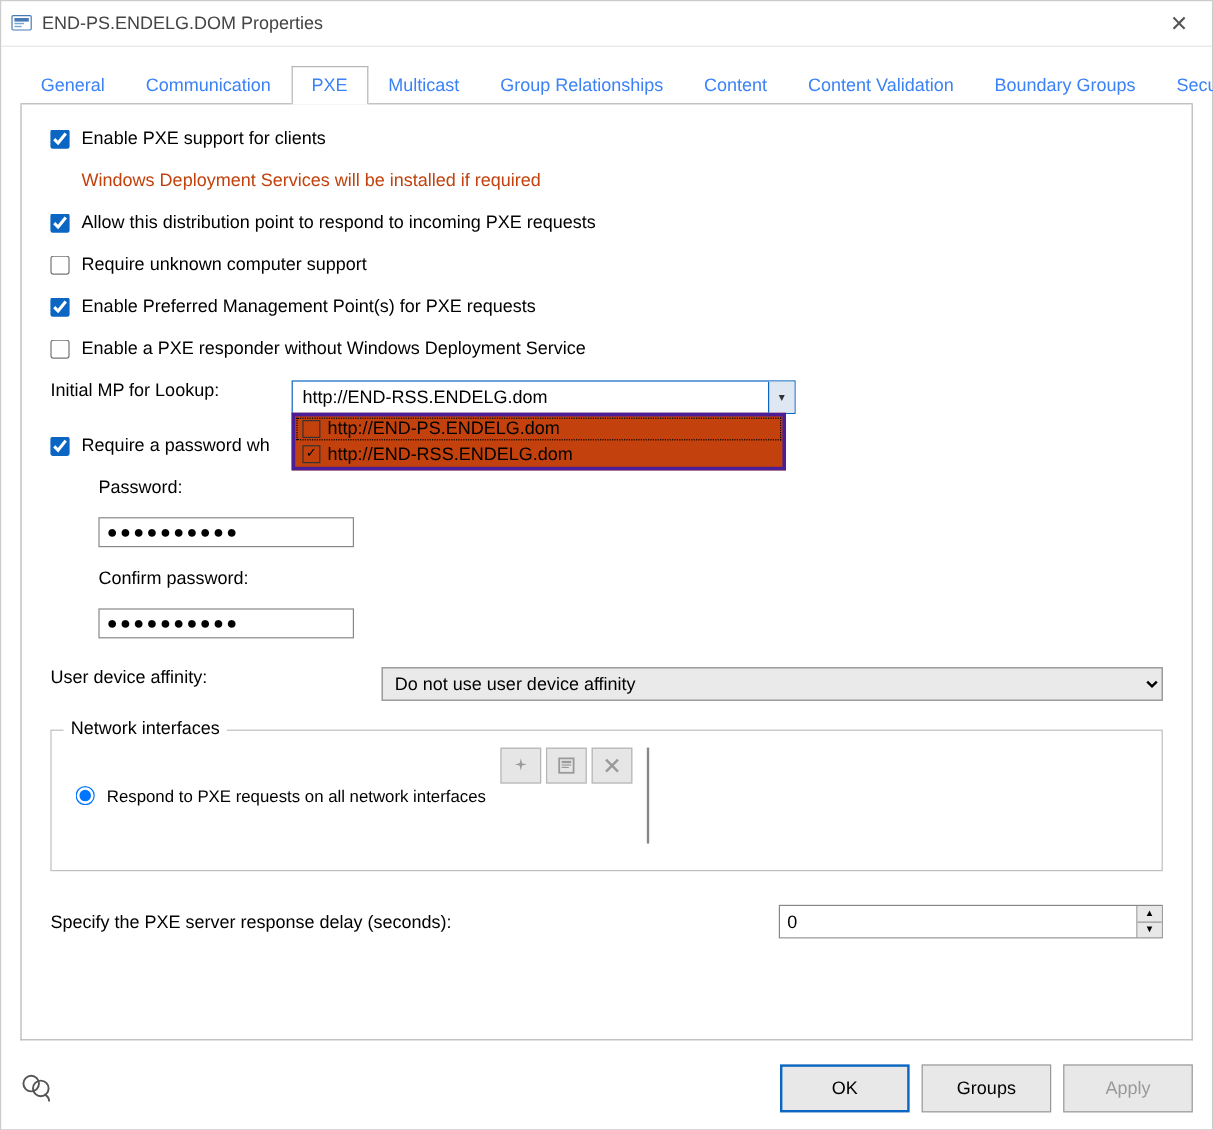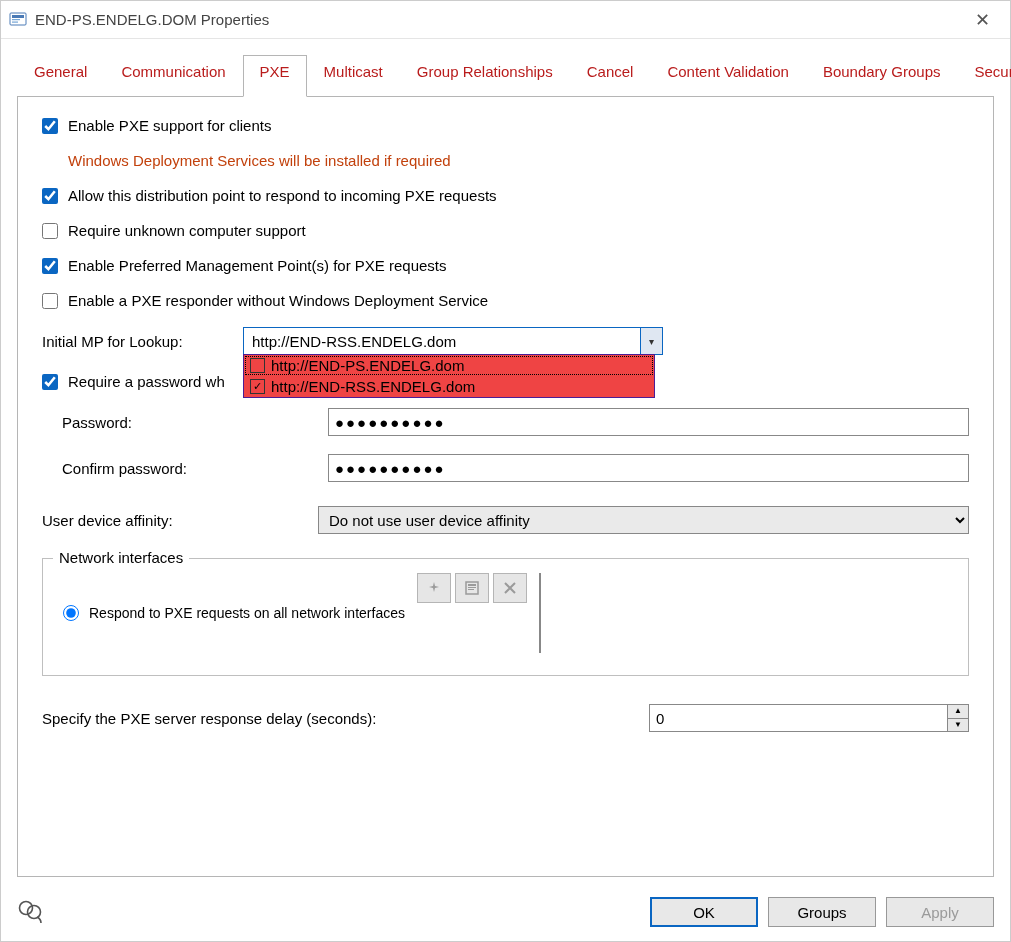--- a/index.html
+++ b/index.html
@@ -27,27 +27,27 @@
   }
   .titlebar .close { margin-left: auto; font-size: 18px; color: #555; padding: 4px 10px; cursor: default; }
   .app-icon svg { display: block; }
   .content { flex: 1; padding: 16px 16px 8px 16px; display: flex; flex-direction: column; }
   .tabs {
     display: flex;
     border-bottom: 1px solid #b5b5b5;
     margin-bottom: 0;
   }
   .tab {
-    padding: 7px 16px 16px;
+    padding: 7px 16px 6px;
     font-size: 15px;
     border: 1px solid transparent;
     border-bottom: none;
     margin-bottom: -1px;
     cursor: default;
-    color: #b91c1c;
+    color: #3b82f6;
     white-space: nowrap;
   }
   .tab.active {
     background: #fff;
     border: 1px solid #b5b5b5;
     border-bottom: 1px solid #fff;
     position: relative;
   }
   .tab-panel {
     border: 1px solid #b5b5b5;
@@ -56,23 +56,23 @@
     flex: 1;
     display: flex;
     flex-direction: column;
     gap: 18px;
     min-height: 0;
   }
   .check-row { display: flex; align-items: center; gap: 10px; }
   .check-row input[type="checkbox"] { width: 16px; height: 16px; margin: 0; accent-color: #0a66c2; }
   .check-row .label { font-size: 15px; }
   .sub-note { margin-left: 26px; font-size: 15px; color: #c2410c; }
-  .form-row { display: flex; align-items: center; gap: 16px; }
+  .form-row { display: flex; align-items: flex-start; gap: 16px; }
   .form-row .flabel { min-width: 185px; font-size: 15px; }
-  .password-row { display: flex; align-items: center; gap: 16px; margin-left: 20px; }
+  .password-row { display: flex; align-items: flex-start; gap: 16px; margin-left: 40px; flex-direction: column; }
   .password-row .flabel { width: 250px; font-size: 15px; }
   select, input[type="password"], input[type="text"] {
     font-family: inherit;
     font-size: 15px;
     padding: 3px 6px;
     border: 1px solid #888;
     background: #fff;
   }
   select.gray { background: #eaeaea; }
   .fieldset {
@@ -123,21 +123,21 @@
   .spinner-btns div:first-child { border-bottom: 1px solid #888; }
   .button-bar {
     display: flex;
     align-items: center;
     padding: 12px 16px 14px;
     gap: 10px;
   }
   .button-bar .spacer { flex: 1; }
   .btn {
     width: 108px;
-    height: 30px;
+    height: 40px;
     font-size: 15px;
     border: 1px solid #999;
     background: #e8e8e8;
     cursor: default;
   }
   .btn.primary { border: 2px solid #0a66c2; background: #e8e8e8; }
   .btn.disabled { color: #9a9a9a; }
   .feedback-icon svg { display: block; }
   
   .combo-wrap { position: relative; width: 420px; }
@@ -159,22 +159,22 @@
     display: flex; align-items: center; justify-content: center;
     margin-left: auto;
     font-size: 10px;
     color: #333;
   }
   .combo-list {
     position: absolute;
     left: 0;
     top: 27px;
     width: 412px;
-    background: #ef4444;
-    border: 1px solid #4c1d95;
+    background: #c2410c;
+    border: 3px solid #4c1d95;
     z-index: 10;
     font-size: 15px;
   }
   .combo-option {
     display: flex;
     align-items: center;
     gap: 6px;
     padding: 2px 6px;
   }
   .combo-option.focus { outline: 1px dotted #000; outline-offset: -2px; }
@@ -204,21 +204,21 @@
   </div>
 
   <div class="content">
 
     <div class="tabs">
       <div class="tab">General</div>
       <div class="tab">Communication</div>
       <div class="tab active">PXE</div>
       <div class="tab">Multicast</div>
       <div class="tab">Group Relationships</div>
-      <div class="tab">Cancel</div>
+      <div class="tab">Content</div>
       <div class="tab">Content Validation</div>
       <div class="tab">Boundary Groups</div>
       <div class="tab">Security</div>
     </div>
 
     <div class="tab-panel">
 
       <div class="check-row">
         <input type="checkbox" checked="" style="">
         <span class="label">Enable PXE support for clients</span>

